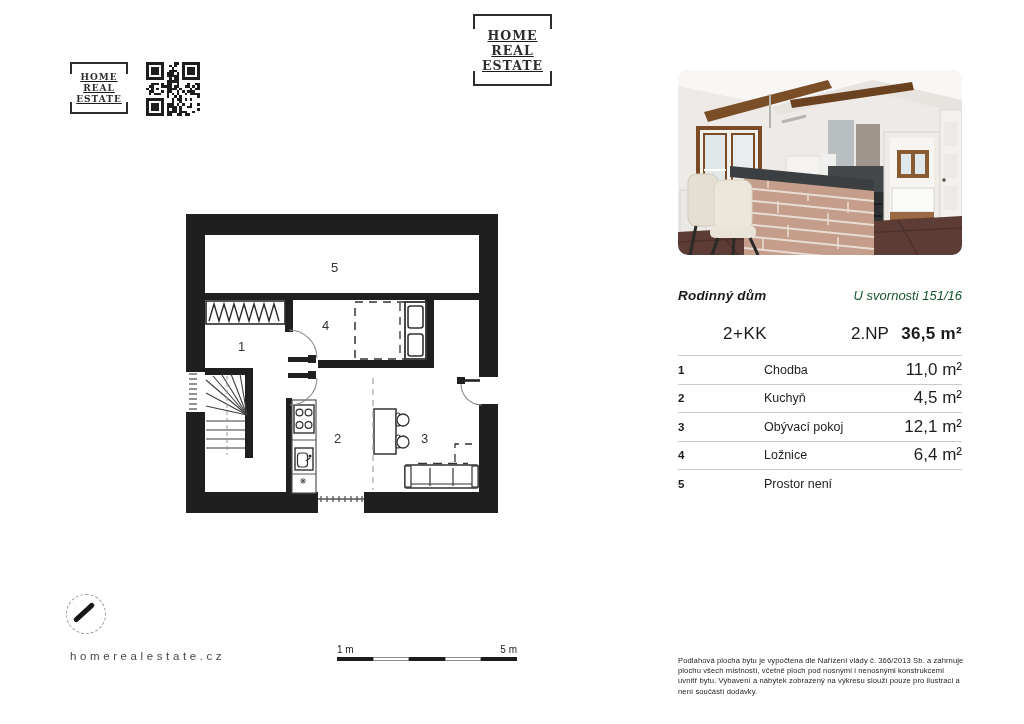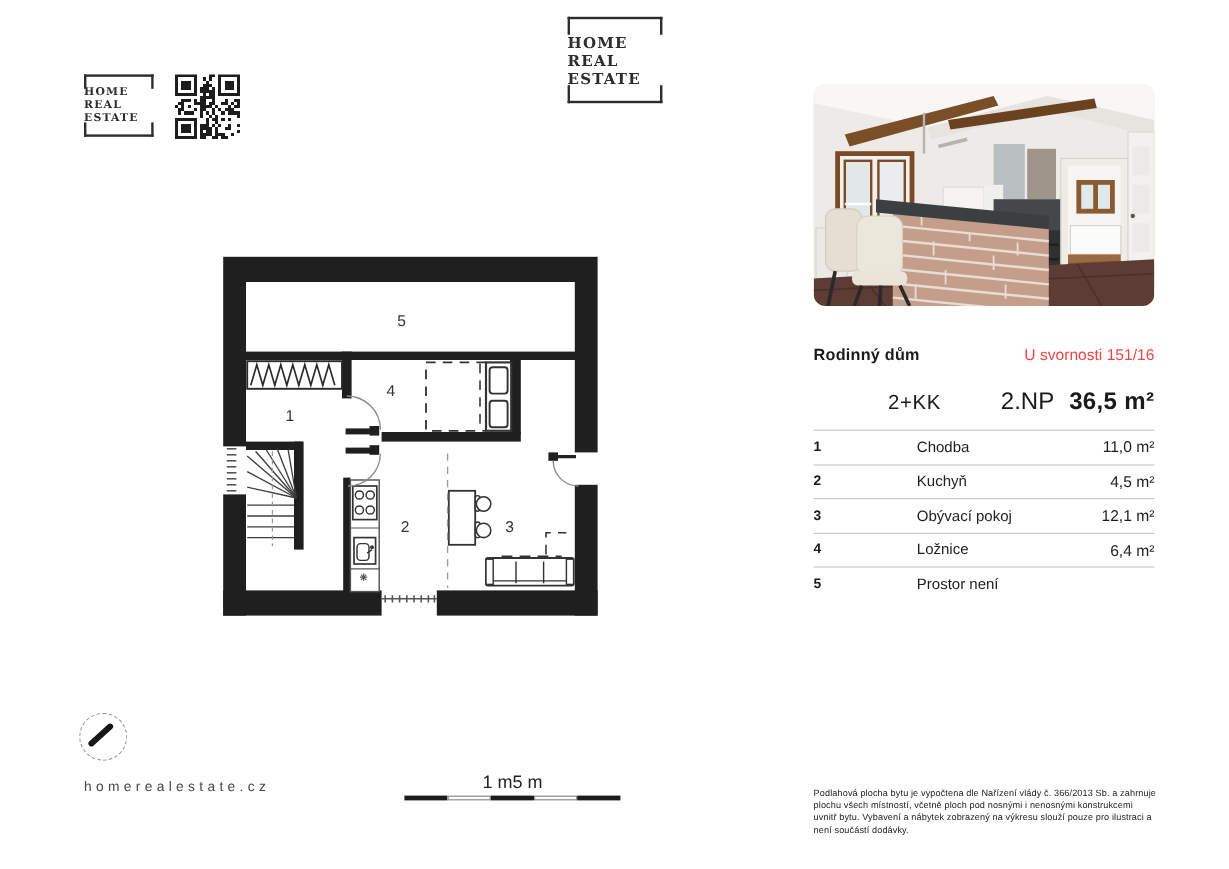--- a/index.html
+++ b/index.html
@@ -1,63 +1,63 @@
 <!DOCTYPE html>
 <html><head>
 <meta charset="utf-8">
 <style>
   html,body{margin:0;padding:0;}
   body{
     width:1024px;height:724px;position:relative;background:#ffffff;
     font-family:"Liberation Sans",sans-serif;color:#1a1a1a;overflow:hidden;
   }
   
-  .bracket-frame{position:absolute;text-align:left;box-sizing:border-box;}
+  .bracket-frame{position:absolute;text-align:center;box-sizing:border-box;text-decoration:underline;}
   .bracket-frame::before{content:"";position:absolute;left:0;right:0;top:0;height:13px;
     border:2.5px solid #2d2d2d;border-bottom:none;}
   .bracket-frame::after{content:"";position:absolute;left:0;right:0;bottom:0;height:13px;
     border:2.5px solid #2d2d2d;border-top:none;}
   .logo-text{font-family:"DejaVu Serif",serif;font-weight:bold;color:#2d2d2d;letter-spacing:1px;}
   #logo-left{left:70px;top:62px;width:58px;height:52px;}
   #logo-left .logo-text{font-size:9px;line-height:11px;padding-top:10px;}
   #logo-left::before,#logo-left::after{border-width:2px;height:10px;}
   #logo-center{left:473px;top:14px;width:79px;height:72px;}
   #logo-center .logo-text{font-size:12.5px;line-height:15px;padding-top:14px;}
   
   #qr{position:absolute;left:145px;top:62px;width:56px;height:54px;}
   
   #photo{position:absolute;left:678px;top:70px;width:284px;height:185px;border-radius:10px;
     overflow:hidden;background:#edeae7;}
   
   #info{position:absolute;left:678px;top:288px;width:284px;}
-  .info-head{display:flex;justify-content:space-between;align-items:baseline;}
+  .info-head{display:flex;justify-content:space-between;align-items:baseline;font-style:italic;}
   .prop-type{font-weight:bold;font-size:13.5px;letter-spacing:.2px;}
-  .prop-addr{font-size:13px;color:#ef4444;}
+  .prop-addr{font-size:13px;color:#14532d;}
   .info-sub{display:flex;justify-content:space-between;align-items:baseline;margin-top:21px;}
-  .prop-layout{font-size:17px;margin-left:62px;letter-spacing:.5px;}
-  .prop-floor{font-size:20px;}
-  .prop-area{font-size:20px;font-weight:bold;margin-left:8px;letter-spacing:.3px;}
+  .prop-layout{font-size:17px;margin-left:45px;letter-spacing:.5px;}
+  .prop-floor{font-size:17px;}
+  .prop-area{font-size:17px;font-weight:bold;margin-left:8px;letter-spacing:.3px;}
   #room-table{margin-top:11px;border-top:1px solid #c9c9c9;}
   .room-row{display:flex;align-items:center;height:27.5px;border-bottom:1px solid #c9c9c9;
     font-size:12.5px;}
   .room-row:last-child{border-bottom:none;}
   .room-num{width:47px;font-weight:bold;font-size:11.5px;}
   .room-name{flex:1;color:#1e1e1e;margin-left:39px;}
-  .room-area{font-size:13px;color:#1e1e1e;}
+  .room-area{font-size:17px;color:#1e1e1e;}
   
   #plan{position:absolute;left:180px;top:210px;}
   .plan-label{font-size:13px;fill:#333;font-family:"Liberation Sans",sans-serif;}
   
   #compass{position:absolute;left:66px;top:594px;width:38px;height:38px;
     border:1.6px dashed #9a9a9a;border-radius:50%;}
   #compass .needle{position:absolute;left:4px;top:15px;width:26px;height:5px;
     background:#161616;border-radius:2.5px;transform:rotate(-42deg);}
   #website{position:absolute;left:70px;top:650px;font-size:11.5px;letter-spacing:3.6px;color:#474747;}
   #scalebar{position:absolute;left:337px;top:644px;width:180px;}
-  .scale-labels{display:flex;justify-content:center;font-size:15px;color:#222;
+  .scale-labels{display:flex;justify-content:space-between;font-size:10px;color:#222;
     margin-bottom:2px;}
   .scale-track{display:flex;height:4px;}
   .scale-seg{width:36px;height:4px;box-sizing:border-box;}
   .seg-dark{background:#1c1c1c;}
   .seg-light{background:#fff;border:1px solid #8d8d8d;}
   #disclaimer{position:absolute;left:678px;top:656px;width:286px;font-size:7.6px;
     line-height:10.2px;color:#1c1c1c;letter-spacing:.1px;}
 </style>
 </head>
 <body>

